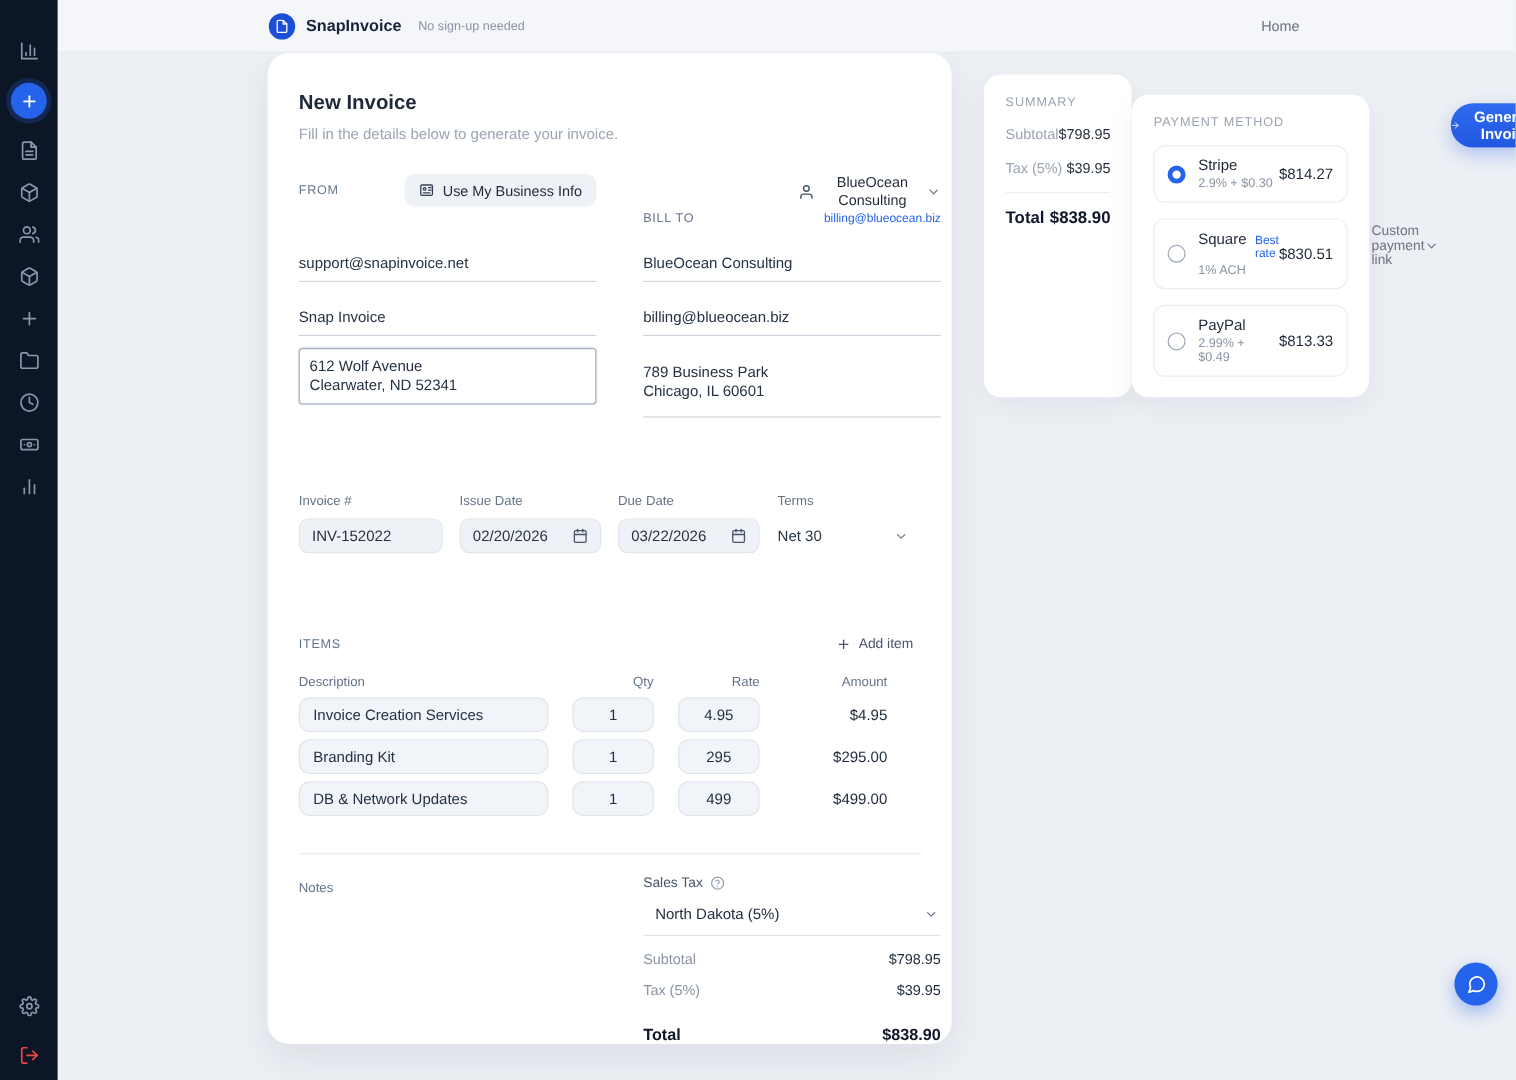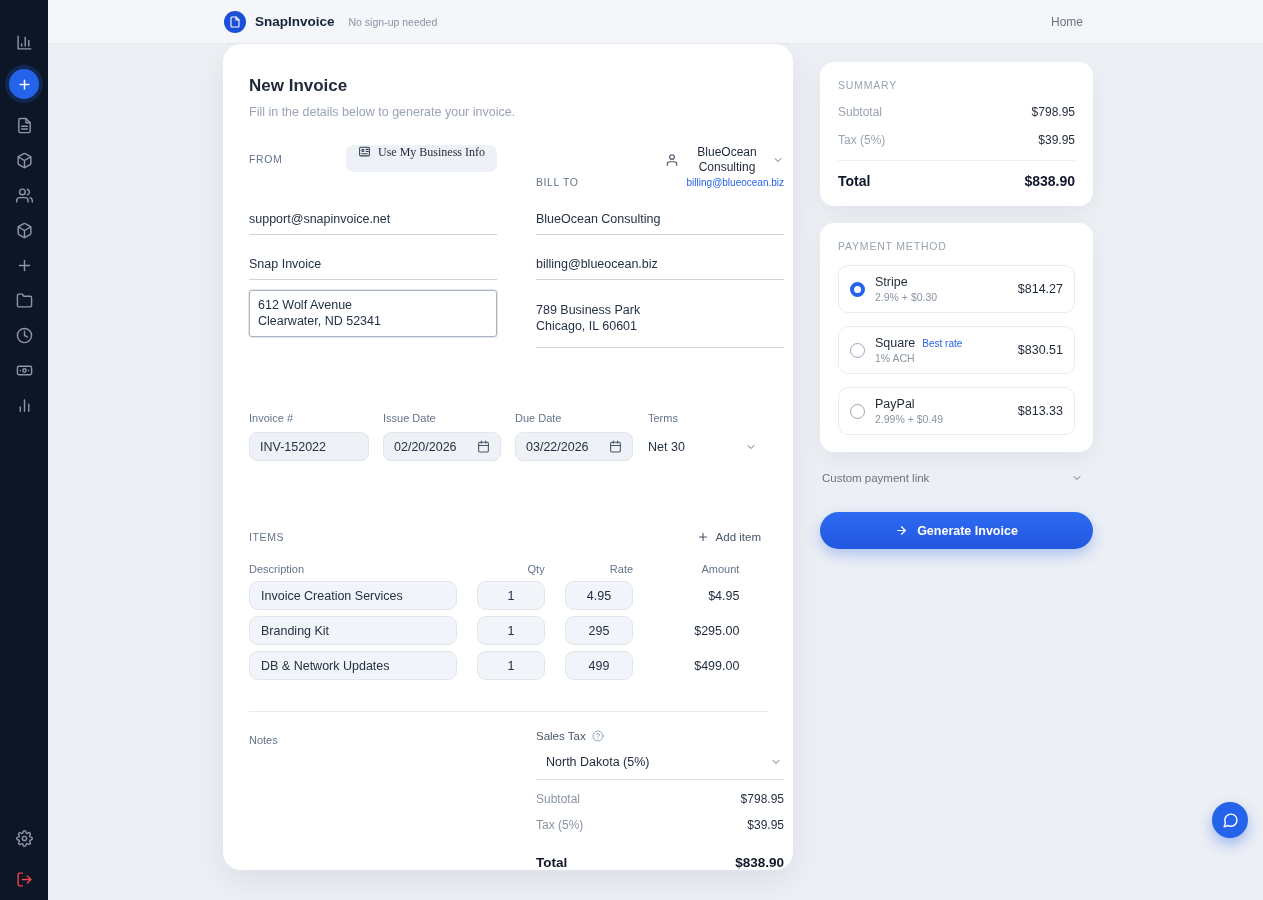--- a/index.html
+++ b/index.html
@@ -31,21 +31,21 @@
   .invoice-card{position:absolute;left:175px;top:0;width:570px;height:826px;background:#fff;border-radius:18px;box-shadow:0 12px 32px rgba(15,23,42,.07);padding:26px 9px 0 26px}
   .card-title{font-size:17px;font-weight:bold;color:#1f2937;margin-top:6px}
   .card-sub{font-size:12.5px;color:#9aa4b2;margin-top:9px}
 
   .cols{display:flex;justify-content:space-between}
   .col{width:248px}
 
   .head-row{margin-top:26px;align-items:flex-start}
   .head-row .col{display:flex;align-items:center;justify-content:space-between}
   .sec-label{font-size:10.5px;letter-spacing:.6px;color:#64748b}
-  .biz-btn{display:flex;gap:7px;background:#eef1f5;border:none;border-radius:8px;height:27px;padding:0 12px;font-family:Liberation Serif, serif;font-size:12px;color:#1f2937;cursor:pointer}
+  .biz-btn{display:flex;align-items:center;gap:7px;background:#eef1f5;border:none;border-radius:8px;height:27px;padding:0 12px;font-family:Liberation Sans, sans-serif;font-size:12px;color:#1f2937;cursor:pointer}
   .biz-btn svg{width:13px;height:13px;color:#334155}
 
   .billto-head{position:relative}
   .client-wrap{display:flex;align-items:flex-start;gap:8px}
   .client-wrap .uico{width:14px;height:14px;color:#475569;margin-top:8px}
   .client-wrap .uico svg{width:14px;height:14px}
   .client-block{display:flex;flex-direction:column;align-items:flex-end}
   .client-select{display:flex;align-items:center;gap:6px;cursor:pointer}
   .client-name{font-size:12px;color:#1f2937;text-align:center;width:78px;line-height:15px}
   .client-hint{font-size:10px;color:#2563eb;margin-top:2px}
@@ -98,21 +98,21 @@
   .help-ico{width:12px;height:12px;color:#94a3b8}
   .help-ico svg{width:12px;height:12px}
   .tax-select{margin-top:13px;display:flex;align-items:center;justify-content:space-between;font-size:12.5px;color:#1e293b;padding:0 2px 10px 10px;border-bottom:1px solid #dde3ea;cursor:pointer}
   .tot-row{display:flex;justify-content:space-between;align-items:center;margin-top:12px;font-size:12px}
   .tot-row .lbl{color:#8a94a3}
   .tot-row .val{color:#1e293b}
   .tot-row.grand{margin-top:12px;padding-top:11px;font-size:13.5px}
   .tot-row.grand .lbl,.tot-row.grand .val{color:#111827;font-weight:bold}
 
   
-  .rail{position:absolute;left:772px;top:18px;width:273px;display:flex;flex-direction:column}
+  .rail{position:absolute;left:772px;top:18px;width:273px;display:flex;}
   .rail-card{background:#fff;border-radius:14px;padding:17px 18px;box-shadow:0 8px 24px rgba(15,23,42,.05)}
   .rail-title{font-size:10.5px;letter-spacing:.8px;color:#9aa4b2}
   .sum-row{display:flex;justify-content:space-between;margin-top:14px;font-size:12px}
   .sum-row .lbl{color:#9aa4b2}
   .sum-row .val{color:#1f2937}
   .sum-div{border:none;border-top:1px solid #eceff3;margin-top:13px}
   .sum-total{display:flex;justify-content:space-between;margin-top:12px;font-size:14px;font-weight:bold;color:#0f172a}
 
   .pay-card{margin-top:17px}
   .pay-opt{display:flex;align-items:center;border:1px solid #e9edf2;border-radius:10px;padding:9px 11px;margin-top:13px;cursor:pointer}

